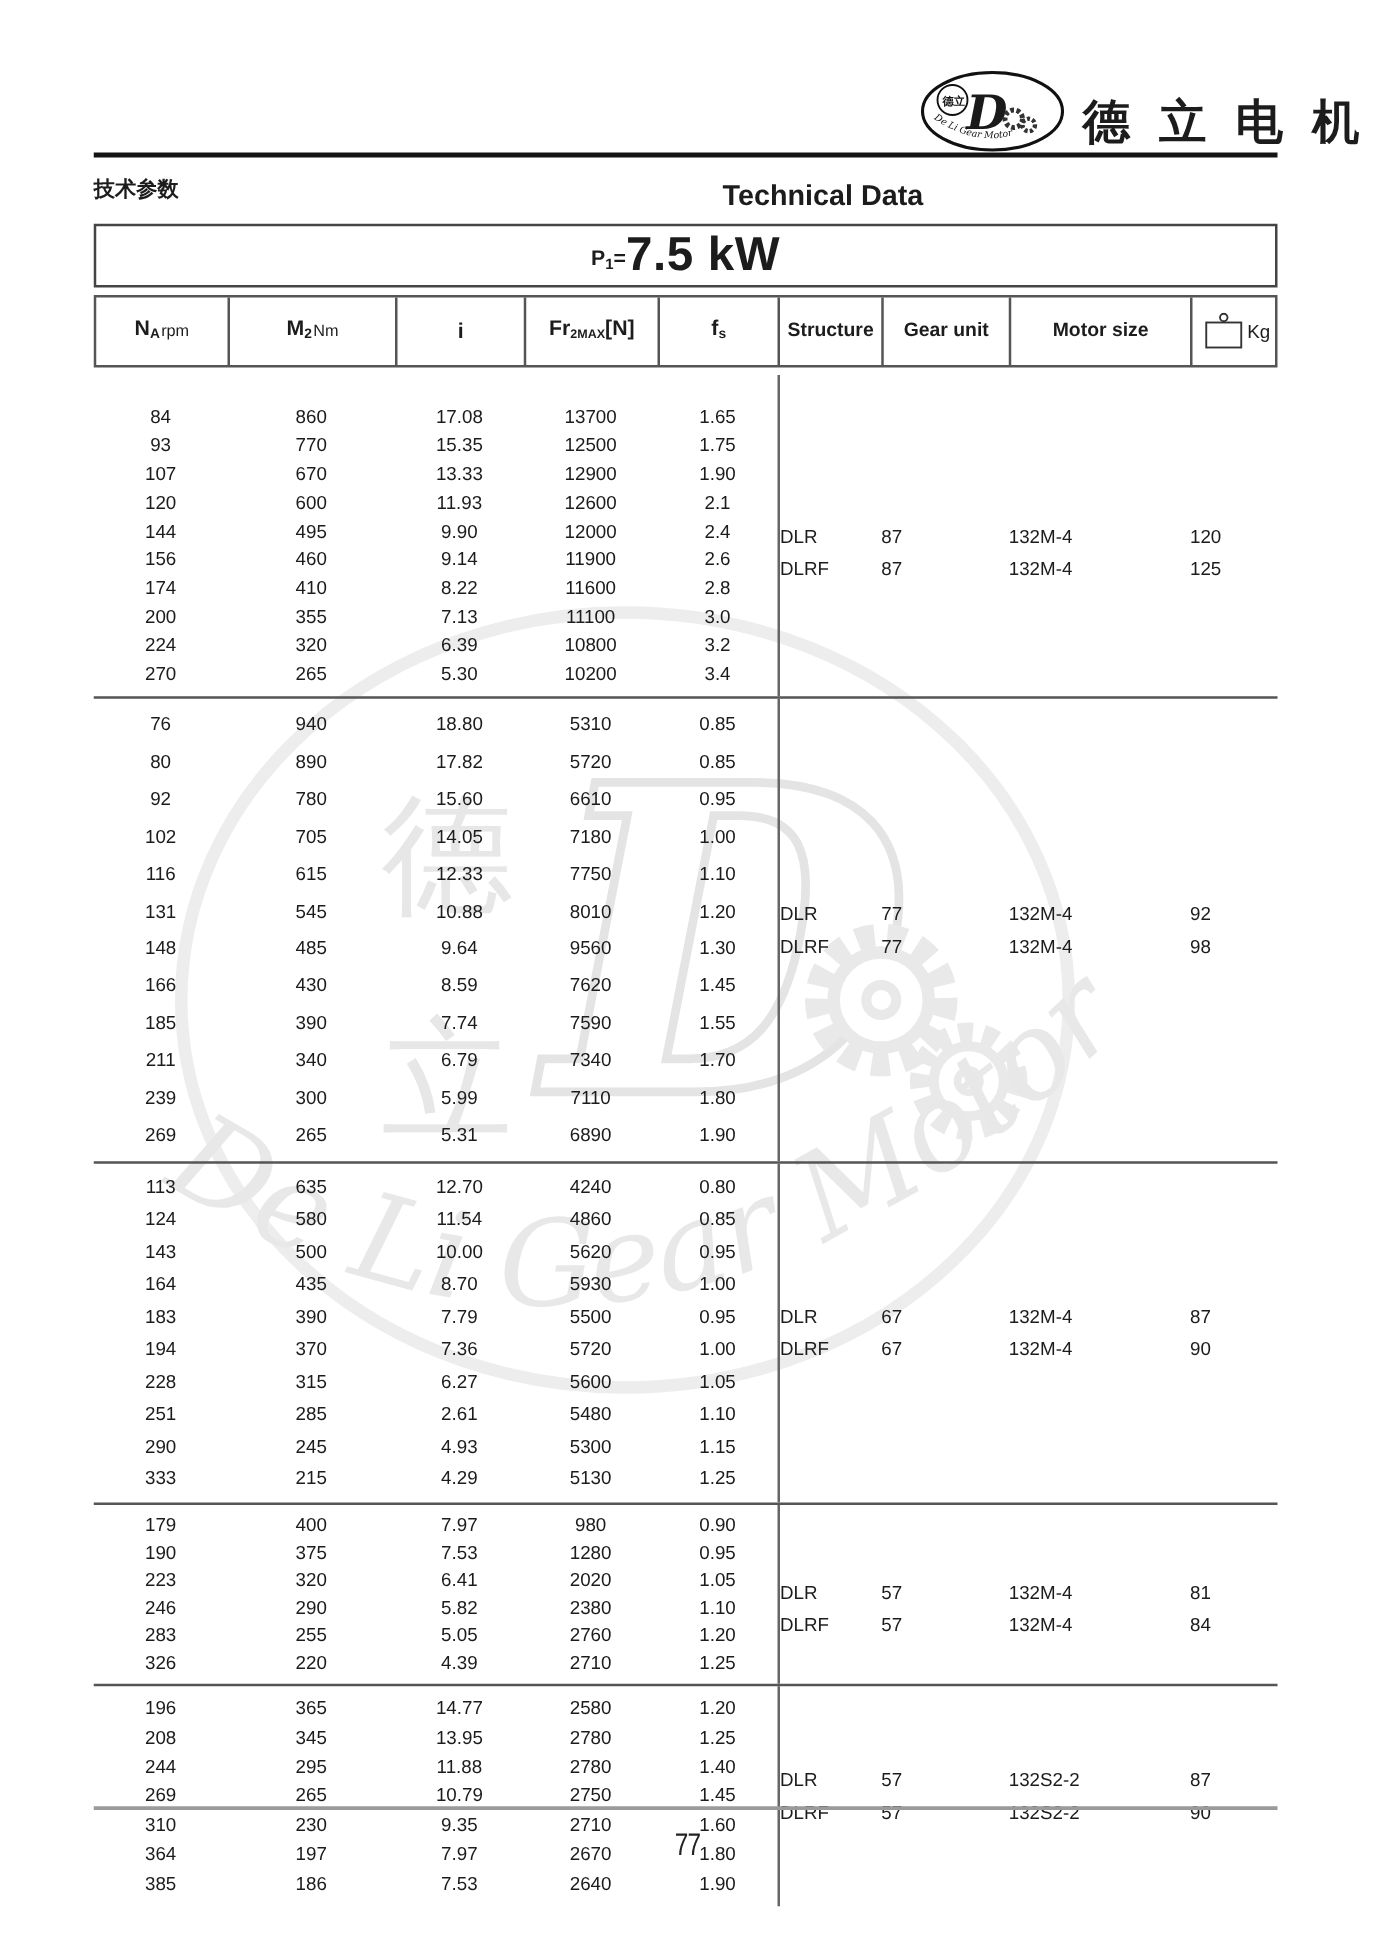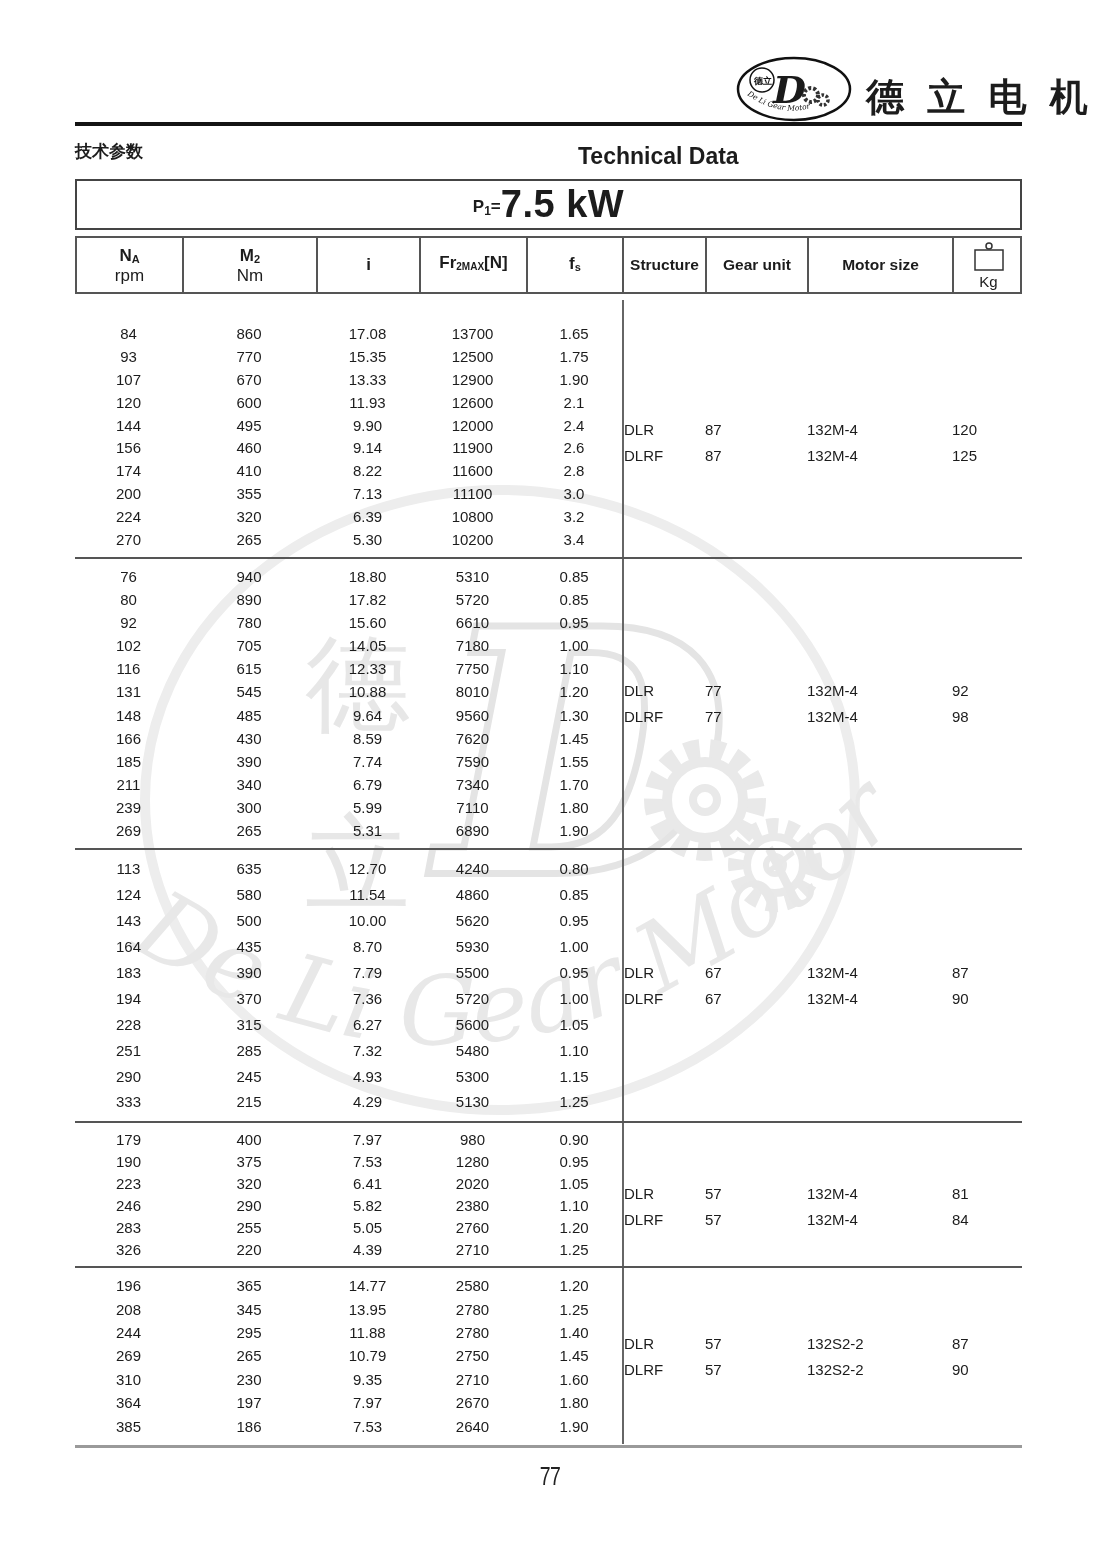--- a/index.html
+++ b/index.html
@@ -17,26 +17,26 @@
   
   .title-bar{position:absolute;left:75px;top:179px;width:947px;height:51px;border:2px solid #444;
              box-sizing:border-box;display:flex;align-items:center;justify-content:center;z-index:1;background:transparent;}
   .p-sym{font-size:17px;font-weight:bold;position:relative;top:3px;}
   .p-sym sub{font-size:12px;font-weight:bold;vertical-align:-3px;}
   .p-val{font-size:38px;font-weight:bold;letter-spacing:0.5px;}
   
   .thead{position:absolute;left:75px;top:236px;width:947px;height:58px;box-sizing:border-box;
          border:2px solid #555;display:grid;z-index:1;background:transparent;
          grid-template-columns:107px 134px 103px 107px 96px 83px 102px 145px 69px;}
-  .hcell{border-right:2px solid #555;display:flex;flex-direction:column;align-items:center;justify-content:center;gap:1px;}
+  .hcell{border-right:2px solid #555;display:flex;flex-direction:row;align-items:center;justify-content:center;gap:1px;}
   .hcell:last-child{border-right:none;}
   .hsym{font-size:17px;font-weight:bold;line-height:18px;}
   .hsub{font-size:11px;font-weight:bold;vertical-align:-2px;}
   .hsub-sm{font-size:10px;font-weight:bold;vertical-align:-2px;}
-  .hunit{font-size:17px;line-height:14px;}
+  .hunit{font-size:13px;line-height:14px;}
   .hlabel{font-size:15.5px;font-weight:bold;white-space:nowrap;}
   .kg-icon{display:block;margin-bottom:1px;}
   .kg-label{font-size:15px;line-height:15px;}
   
   .tbody{position:absolute;left:75px;top:300px;width:947px;z-index:1;}
   .block{position:relative;box-sizing:border-box;width:947px;}
   .block.with-sep{border-bottom:2px solid #555;}
   .rows{position:absolute;left:0;top:0;bottom:0;width:547px;display:flex;flex-direction:column;
         justify-content:space-around;padding:6px 0;box-sizing:border-box;}
   .block:first-child .rows{padding-top:22px;}
@@ -223,21 +223,21 @@
             <span class="scell s3">120</span>
           </div>
           <div class="sel-line">
             <span class="scell s0">DLRF</span>
             <span class="scell s1">87</span>
             <span class="scell s2">132M-4</span>
             <span class="scell s3">125</span>
           </div>
         </div>
       </div>
-      <div class="block with-sep" style="height: 291px;">
+      <div class="block with-sep" style="height: 372px;">
         <div class="rows">
           <div class="row">
             <span class="cell">76</span>
             <span class="cell">940</span>
             <span class="cell">18.80</span>
             <span class="cell">5310</span>
             <span class="cell">0.85</span>
           </div>
           <div class="row">
             <span class="cell">80</span>
@@ -379,21 +379,21 @@
           <div class="row">
             <span class="cell">228</span>
             <span class="cell">315</span>
             <span class="cell">6.27</span>
             <span class="cell">5600</span>
             <span class="cell">1.05</span>
           </div>
           <div class="row">
             <span class="cell">251</span>
             <span class="cell">285</span>
-            <span class="cell">7.32</span>
+            <span class="cell">2.61</span>
             <span class="cell">5480</span>
             <span class="cell">1.10</span>
           </div>
           <div class="row">
             <span class="cell">290</span>
             <span class="cell">245</span>
             <span class="cell">4.93</span>
             <span class="cell">5300</span>
             <span class="cell">1.15</span>
           </div>

